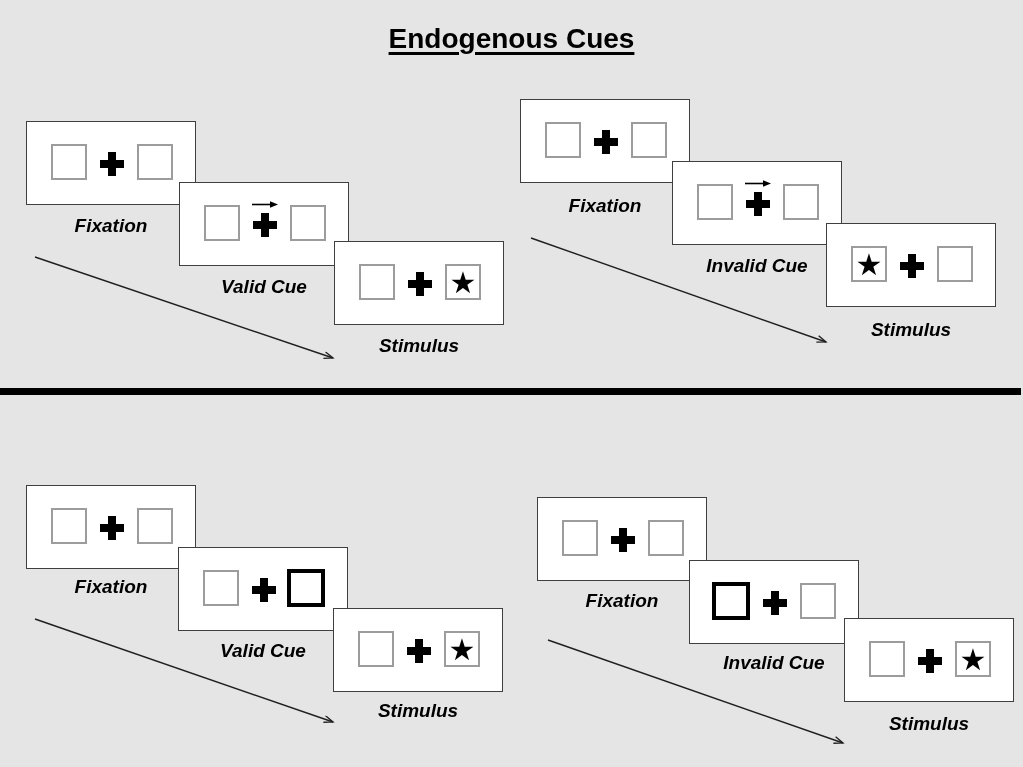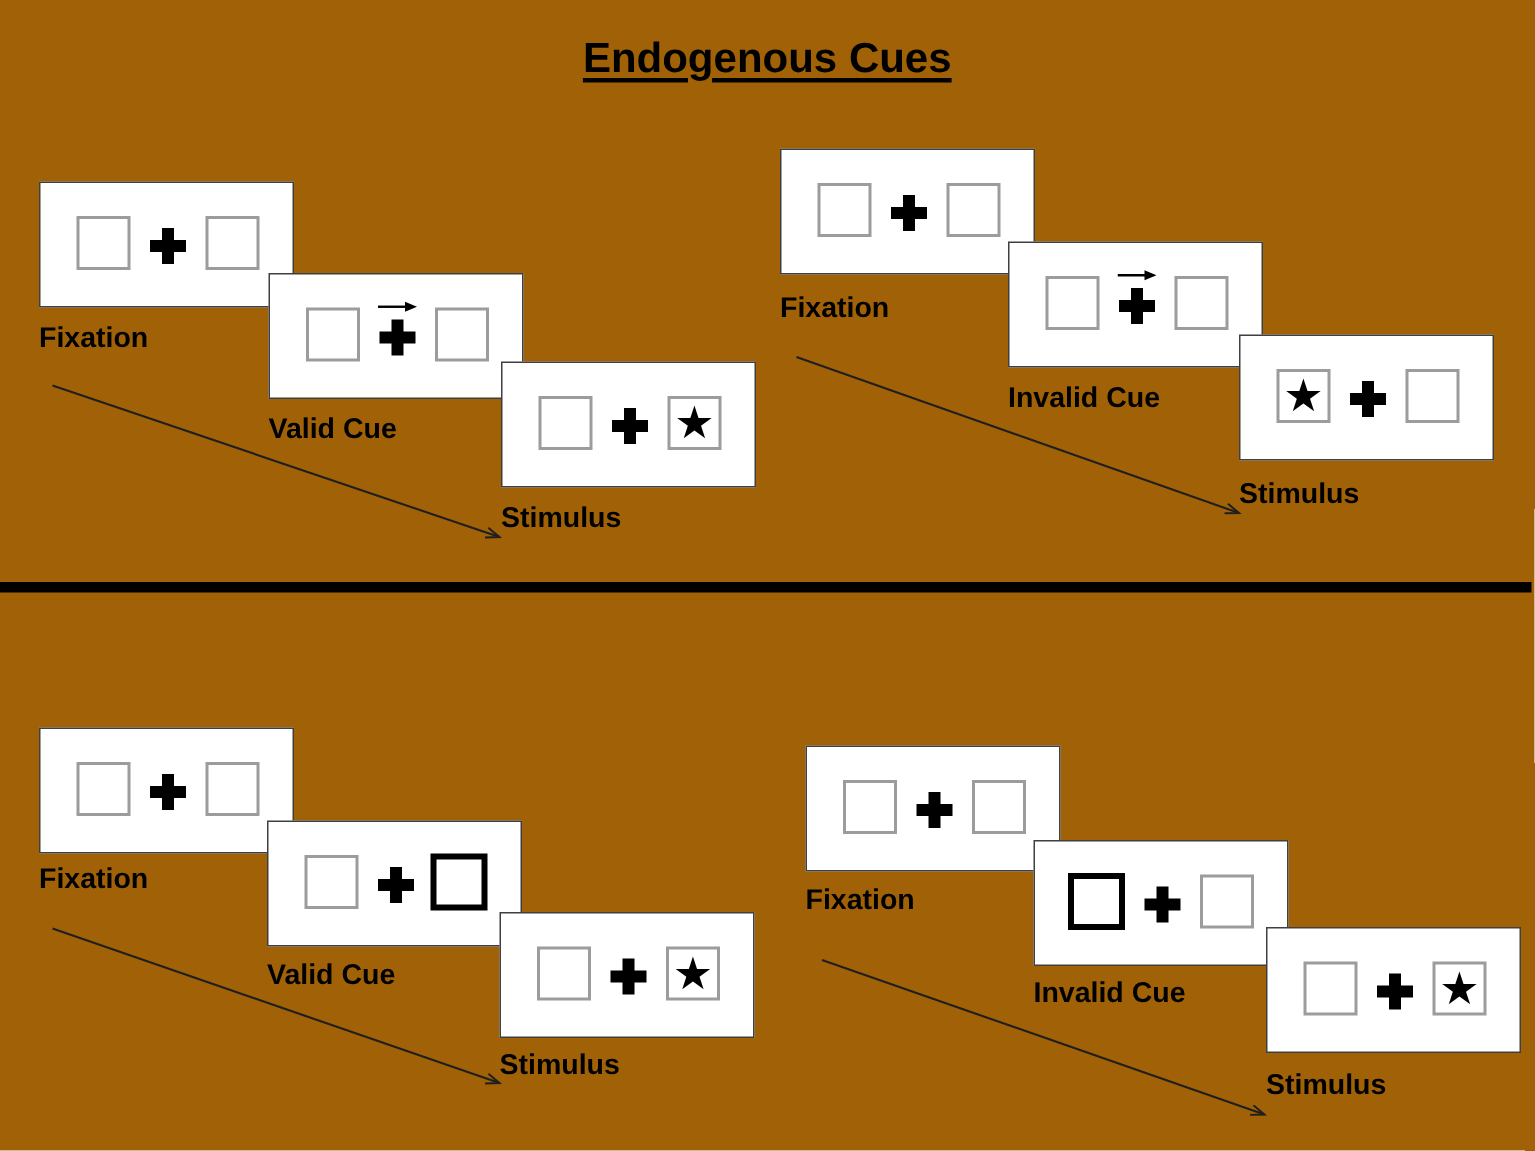--- a/index.html
+++ b/index.html
@@ -1,20 +1,20 @@
 <!DOCTYPE html>
 <html><head>
 <meta charset="utf-8">
 <style>
   html, body { margin: 0; padding: 0; background: #ffffff; }
   #slide {
     position: relative;
     width: 1023px;
     height: 767px;
-    background: #a16207;
+    background: #e5e5e5;
     overflow: hidden;
     font-family: "Liberation Sans", sans-serif;
     color: #000000;
   }
   .section-title {
     position: absolute;
     left: 0;
     width: 100%;
     text-align: center;
     font-size: 28px;
@@ -90,25 +90,26 @@
     width: 32px;
     height: 32px;
     font-size: 30px;
     line-height: 33px;
     text-align: center;
     color: #000000;
   }
   .cap {
     position: absolute;
     width: 170px;
-    text-align: left;
+    text-align: center;
     font-size: 19px;
     font-weight: bold;
     line-height: 1;
     white-space: nowrap;
+    font-style: italic;
   }
   #arrow-overlay {
     position: absolute;
     left: 0; top: 0;
     pointer-events: none;
   }
   #arrow-overlay line { stroke: #1f1f1f; stroke-width: 1.4px; }
 </style>
 </head>
 <body>

